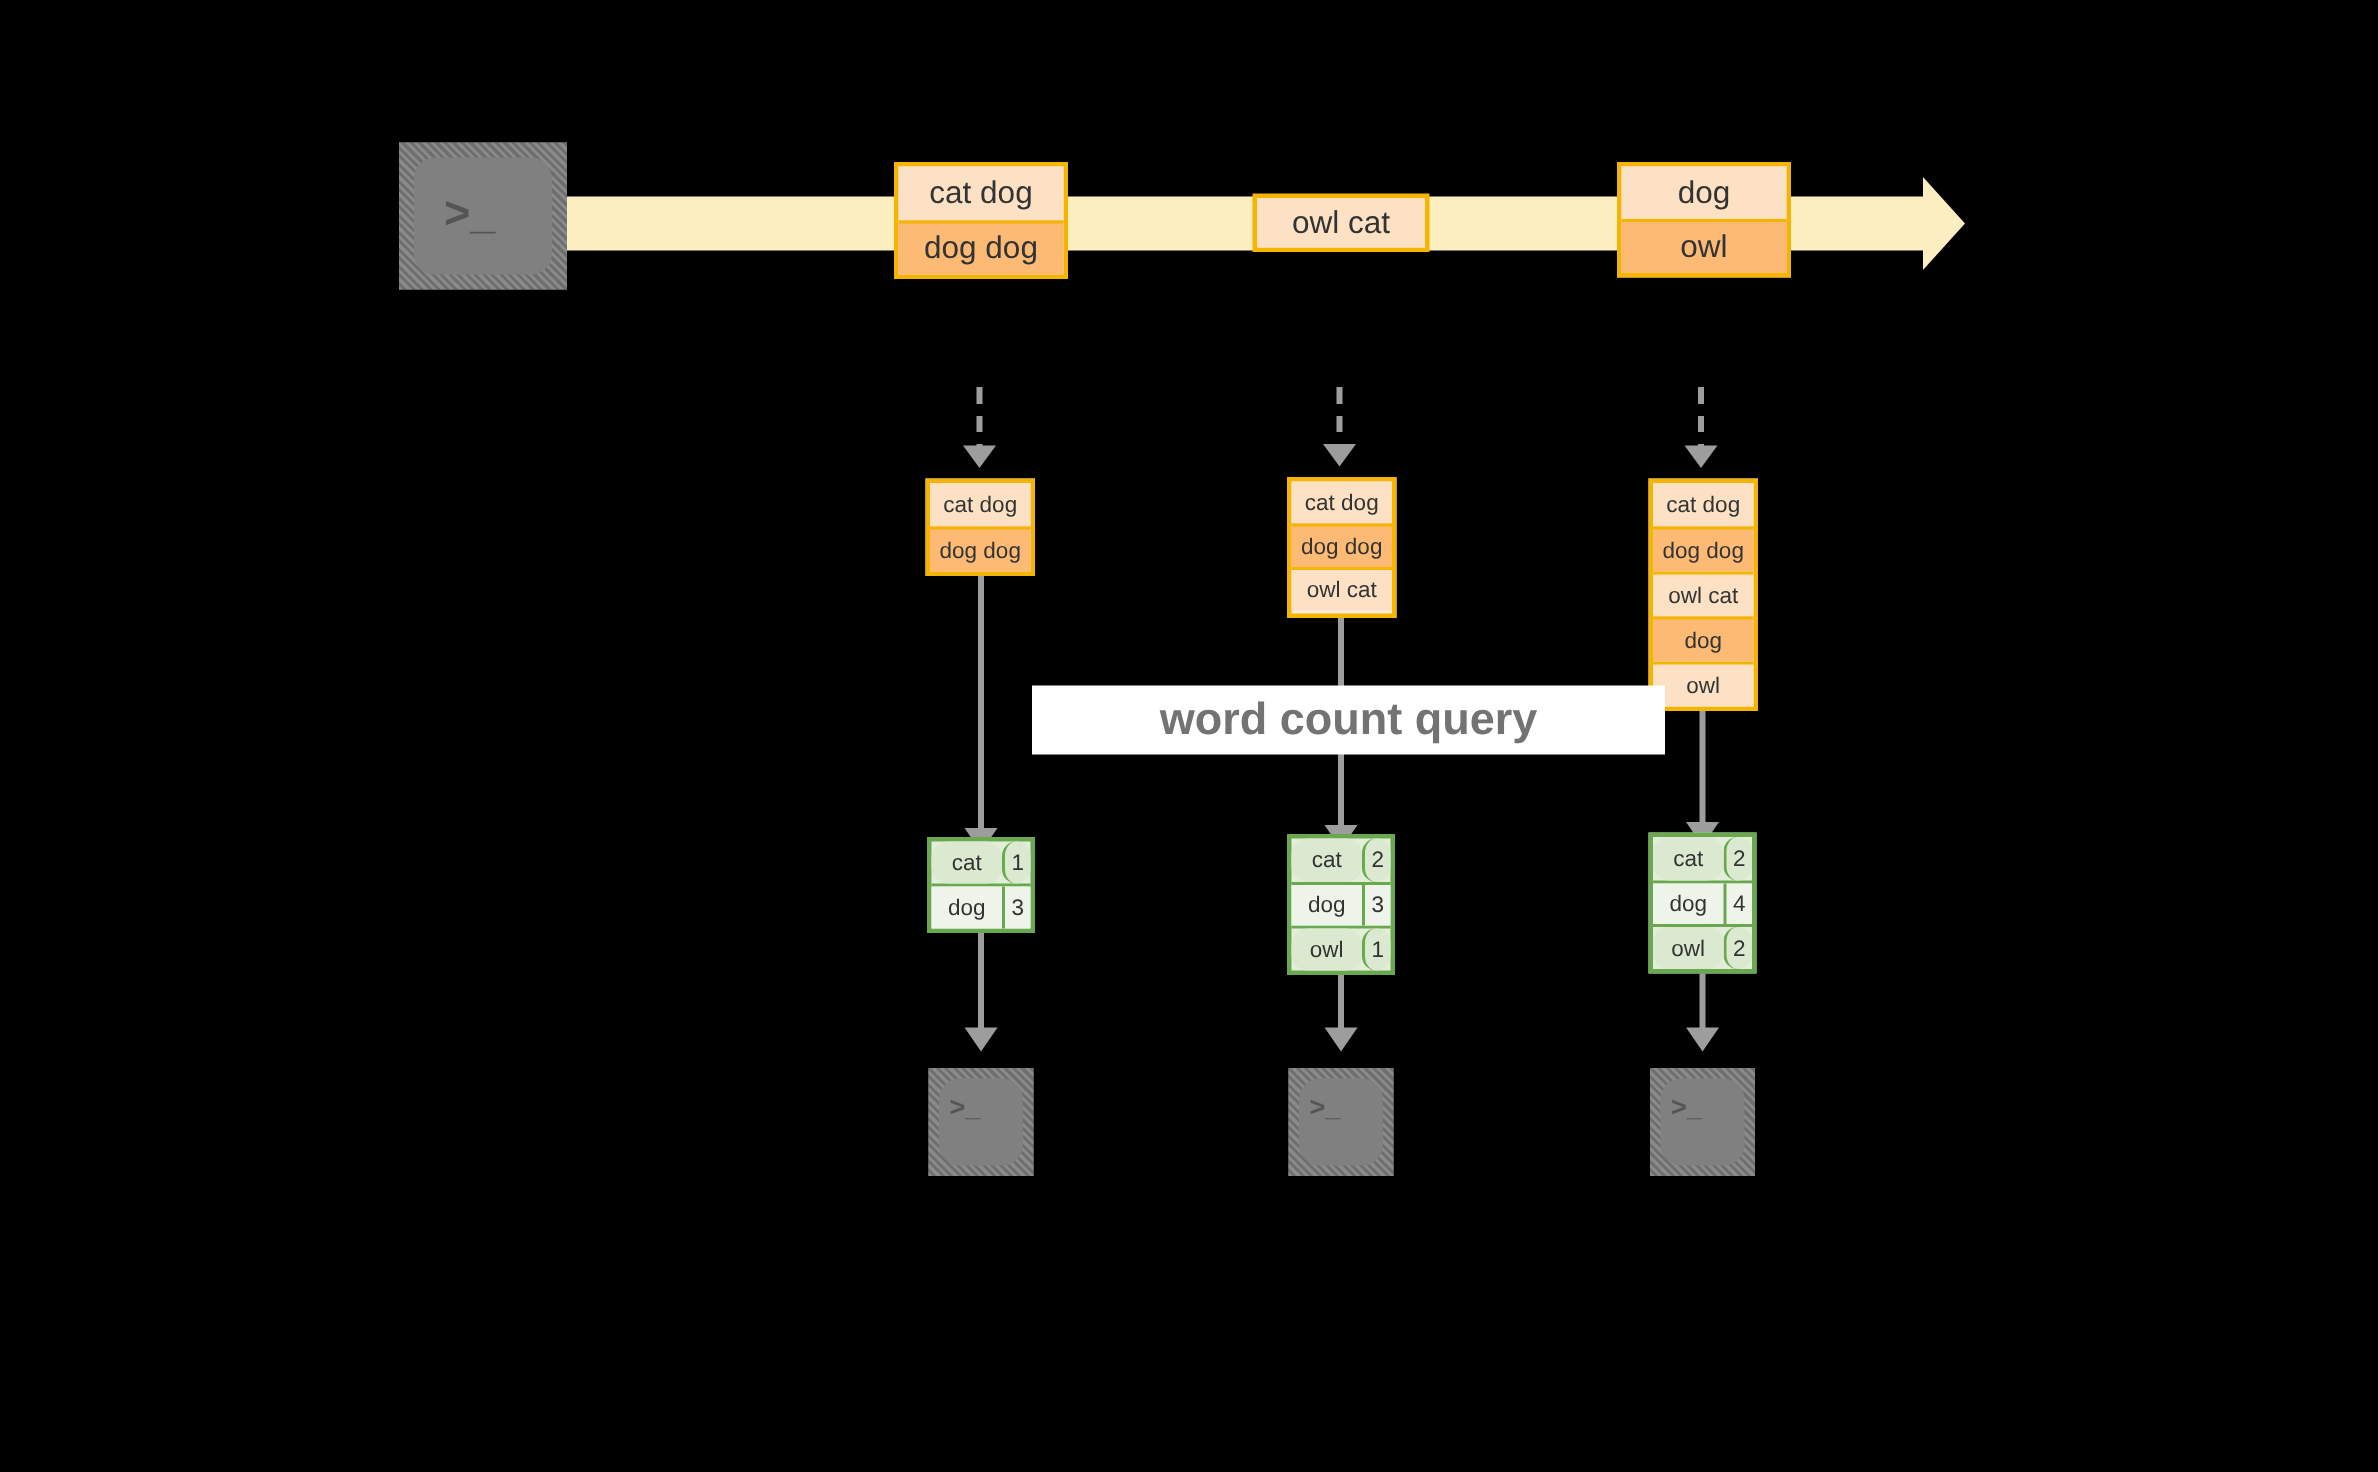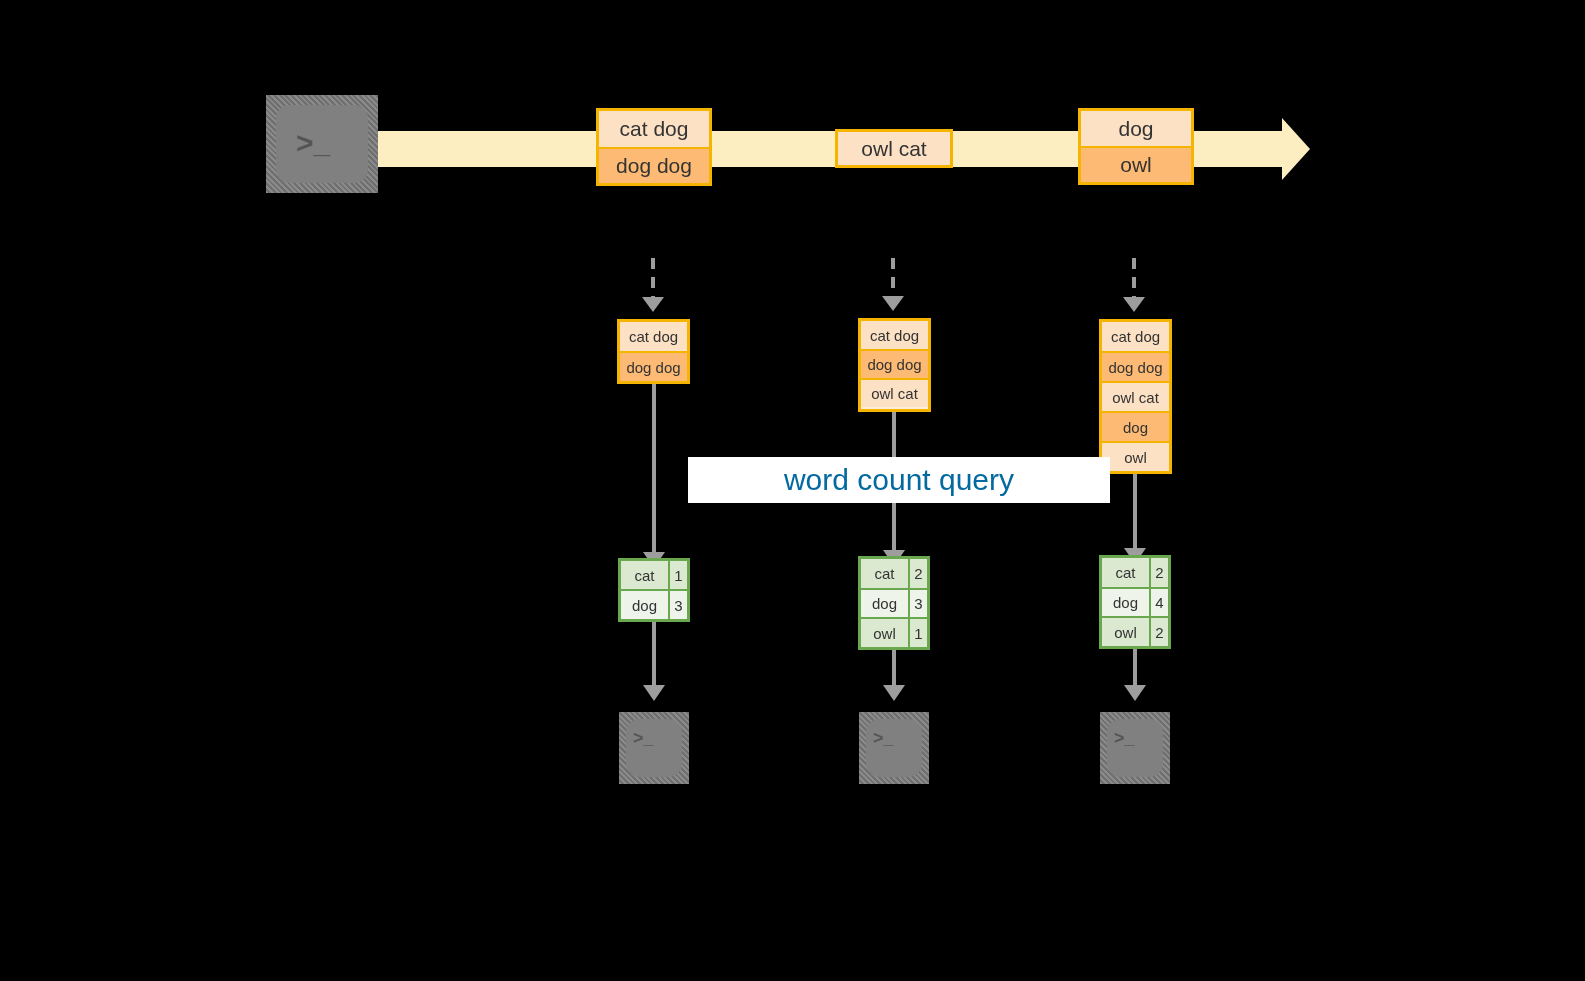--- a/index.html
+++ b/index.html
@@ -28,33 +28,33 @@
   .orow.sep{border-top:2px solid #f5b400;}
 
   
   .gbox{position:absolute;box-sizing:border-box;border:3px solid #6aa84f;background:#e2eed9;}
   .grow{display:flex;box-sizing:border-box;}
   .grow.sep{border-top:2px solid #6aa84f;}
   .gcell{box-sizing:border-box;display:flex;align-items:center;justify-content:center;
          color:#333;white-space:nowrap;}
   .gcell.word{}
   .gcell.num{border-left:2px solid #6aa84f;}
-  .grow.dark .gcell{background:#dce9d1;}
+  .grow.dark .gcell{background:#dce9d1;border-radius:11px;}
   .grow.light .gcell{background:#eef4ea;}
 
   
   .vline{position:absolute;width:4px;background:#9d9d9d;}
   .vdash{position:absolute;width:4px;
     background:repeating-linear-gradient(to bottom,#9d9d9d 0 11px,transparent 11px 19px);}
   .vhead{position:absolute;width:0;height:0;border-style:solid;
     border-color:#9d9d9d transparent transparent transparent;}
 
   
   .qlabel{position:absolute;background:#fff;display:flex;align-items:center;
-          justify-content:center;color:#0369a1;white-space:nowrap;}
+          justify-content:center;color:#737373;white-space:nowrap;font-weight:bold;}
 </style>
 </head>
 <body>
 
 <div id="stage">
 
   <div class="stream-body" style="left:368px;top:131px;width:914px;height:36px;"></div>
   <div class="stream-head" style="left:1282px;top:118px;border-width:31px 0 31px 28px;"></div>
 
   <div class="term" style="left:266px;top:95px;width:112px;height:98px;border-width:0;">

